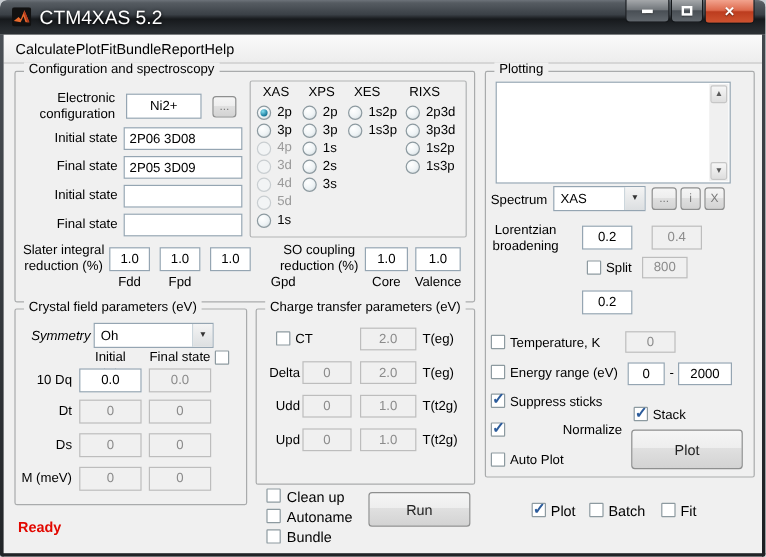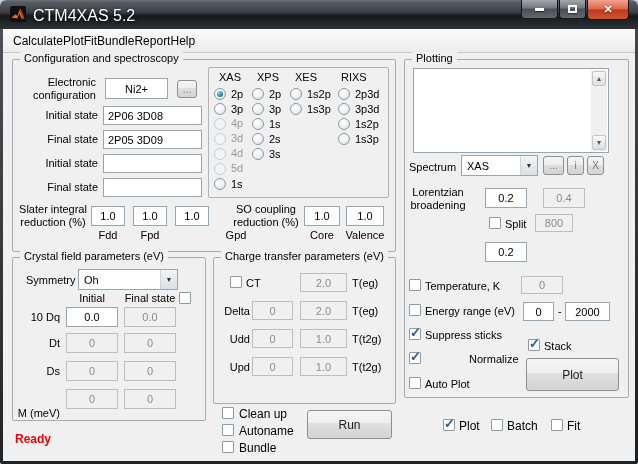--- a/index.html
+++ b/index.html
@@ -264,39 +264,39 @@
   <div class="lbl" style="left:544px; top:340px;">Stack</div>
   <span class="cb checked" style="left:409px; top:352px;"></span>
   <div class="lbl" style="left:425px; top:353px;margin-left:44px;">Normalize</div>
   <div class="btn" style="left:526px; top:358px; width:93px; height:33px;">Plot</div>
   <span class="cb" style="left:409px; top:377px;"></span>
   <div class="lbl" style="left:425px; top:378px;">Auto Plot</div>
 
   <div class="group" style="left:12px; top:257px; width:194px; height:164px;">
     <span class="gtitle">Crystal field parameters (eV)</span>
   </div>
-  <div class="lbl" style="left:26px; top:274px;">Symmetry</div>
+  <div class="lbl" style="left:26px; top:274px;font-style:italic;">Symmetry</div>
   <div class="combo" style="left:78px; top:269px; width:100px; height:21px;">
     <span class="val">Oh</span>
     <span class="arrow"></span>
   </div>
   <div class="lbl c" style="left:66px; top:292px; width:52px;">Initial state</div>
   <div class="lbl c" style="left:124px; top:292px; width:52px;">Final state</div>
   <span class="cb" style="left:179px; top:292px;"></span>
 
   <div class="lbl r" style="left:14px; top:311px; width:46px;">10 Dq</div>
   <div class="field" style="left:66px; top:307px; width:52px; height:20px;">0.0</div>
   <div class="field dis" style="left:124px; top:307px; width:52px; height:20px;">0.0</div>
   <div class="lbl r" style="left:14px; top:337px; width:46px;">Dt</div>
   <div class="field dis" style="left:66px; top:333px; width:52px; height:20px;">0</div>
   <div class="field dis" style="left:124px; top:333px; width:52px; height:20px;">0</div>
   <div class="lbl r" style="left:14px; top:365px; width:46px;">Ds</div>
   <div class="field dis" style="left:66px; top:361px; width:52px; height:20px;">0</div>
   <div class="field dis" style="left:124px; top:361px; width:52px; height:20px;">0</div>
-  <div class="lbl r" style="left:14px; top:407px; width:46px;">M (meV)</div>
+  <div class="lbl r" style="left:14px; top:393px; width:46px;">M (meV)</div>
   <div class="field dis" style="left:66px; top:389px; width:52px; height:20px;">0</div>
   <div class="field dis" style="left:124px; top:389px; width:52px; height:20px;">0</div>
 
   <div class="group" style="left:213px; top:257px; width:183px; height:147px;">
     <span class="gtitle">Charge transfer parameters (eV)</span>
   </div>
   <span class="cb" style="left:230px; top:276px;"></span>
   <div class="lbl" style="left:246px; top:277px;">CT</div>
   <div class="field dis" style="left:300px; top:273px; width:47px; height:19px;">2.0</div>
   <div class="lbl" style="left:352px; top:277px;">T(eg)</div>

